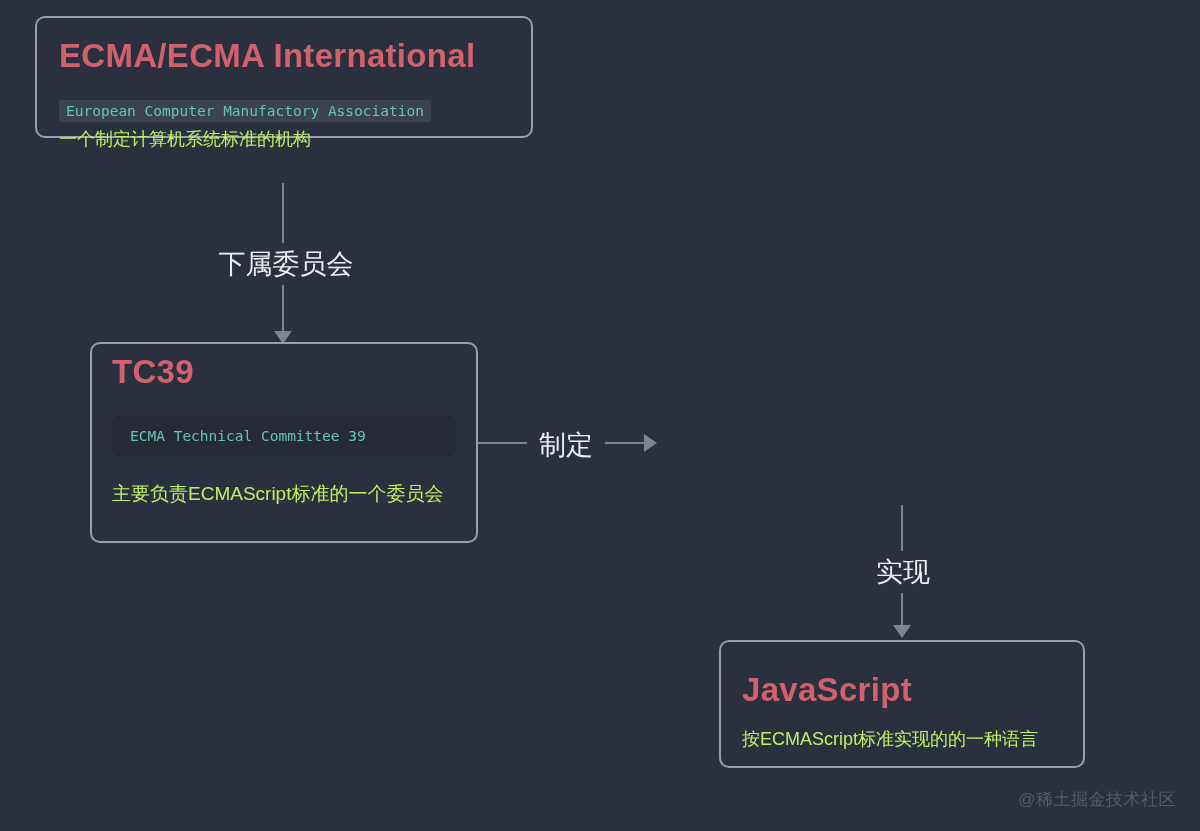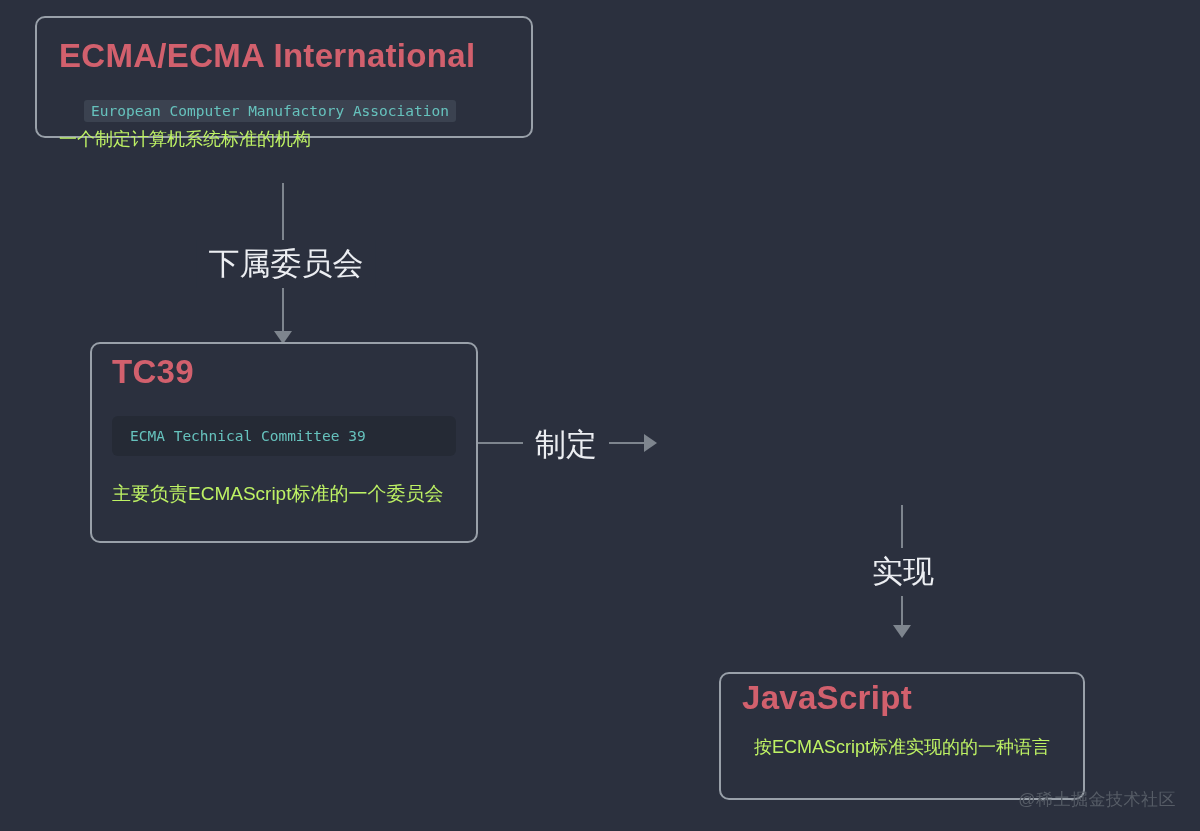--- a/index.html
+++ b/index.html
@@ -50,32 +50,32 @@
     font-family: "DejaVu Sans Mono", "Liberation Mono", monospace;
     font-size: 14.5px;
     color: #66c2bd;
     background: #252a35;
     border-radius: 6px;
     padding: 12px 18px;
     white-space: nowrap;
   }
   
   .node-ecma { left: 35px;  top: 16px;  width: 498px; height: 122px; padding: 18px 22px; }
-  .node-ecma .code-inline { margin-top: 24px; margin-left: 25px; }
+  .node-ecma .code-inline { margin-top: 24px; }
   .node-ecma .node-desc   { margin-top: 6px; }
 
   .node-tc39 { left: 90px;  top: 342px; width: 388px; height: 201px; padding: 8px 20px; }
   .node-tc39 .code-block  { margin-top: 24px; margin-right: 0; }
   .node-tc39 .node-desc   { margin-top: 26px; font-size: 19px; }
 
   .node-es   { left: 657px; top: 381px; width: 490px; height: 124px; padding: 20px 21px; }
   .node-es .node-desc     { margin-top: 22px; }
 
-  .node-js   { left: 719px; top: 640px; width: 366px; height: 128px; padding: 4px 21px 16px; margin-top: 32px; }
-  .node-js .node-desc     { margin-top: 18px; text-align: center; }
+  .node-js   { left: 719px; top: 640px; width: 366px; height: 128px; padding: 28px 21px 16px; }
+  .node-js .node-desc     { margin-top: 18px; }
 
   
   .vline {
     position: absolute;
     width: 2px;
     background: #7e858e;
   }
   .hline {
     position: absolute;
     height: 2px;
@@ -100,21 +100,21 @@
   .e2-line { left: 478px; top: 442px; width: 168px; }
   .e2-head { left: 644px; top: 434px; }
   .e3-line { left: 901px; top: 505px; height: 122px; }
   .e3-head { left: 893px; top: 625px; }
 
   .edge-label {
     position: absolute;
     transform: translate(-50%, -50%);
     background: #2b303e;
     color: #eceef2;
-    font-size: 31px;
+    font-size: 27px;
     padding: 3px 12px;
     white-space: nowrap;
     z-index: 2;
   }
   .e1-label { left: 286px; top: 264px; }
   .e2-label { left: 566px; top: 445px; }
   .e3-label { left: 903px; top: 572px; }
 
   .watermark {
     position: absolute;

